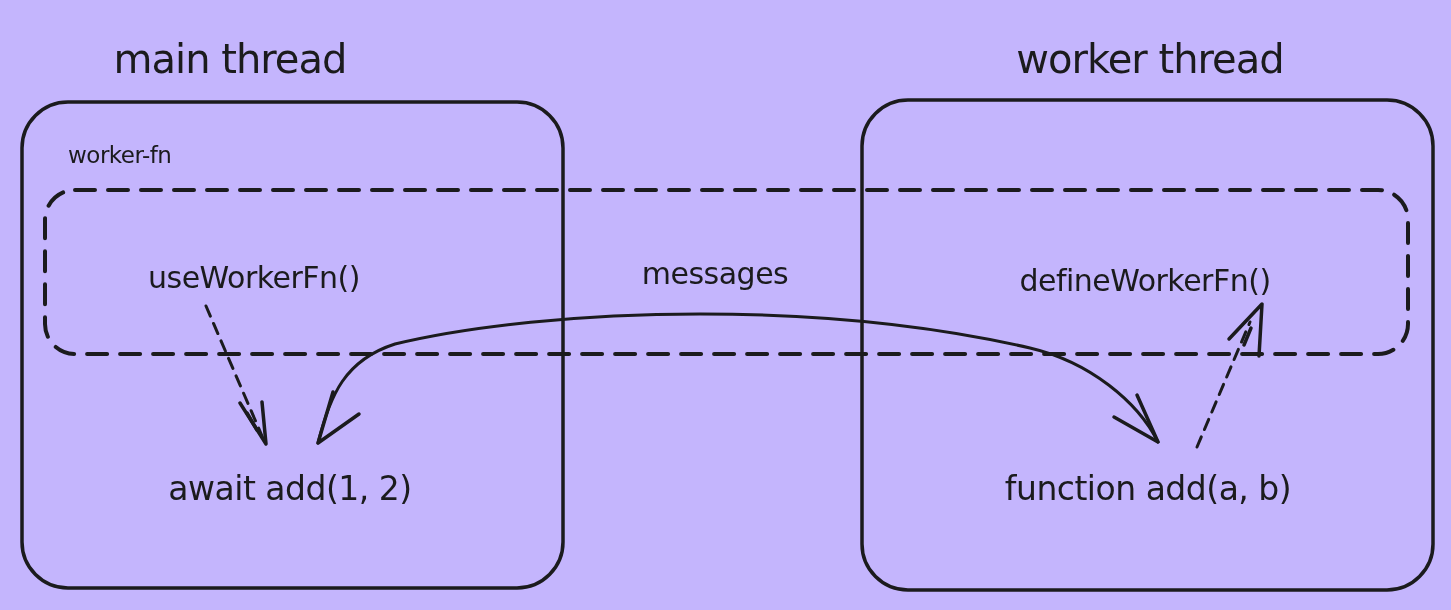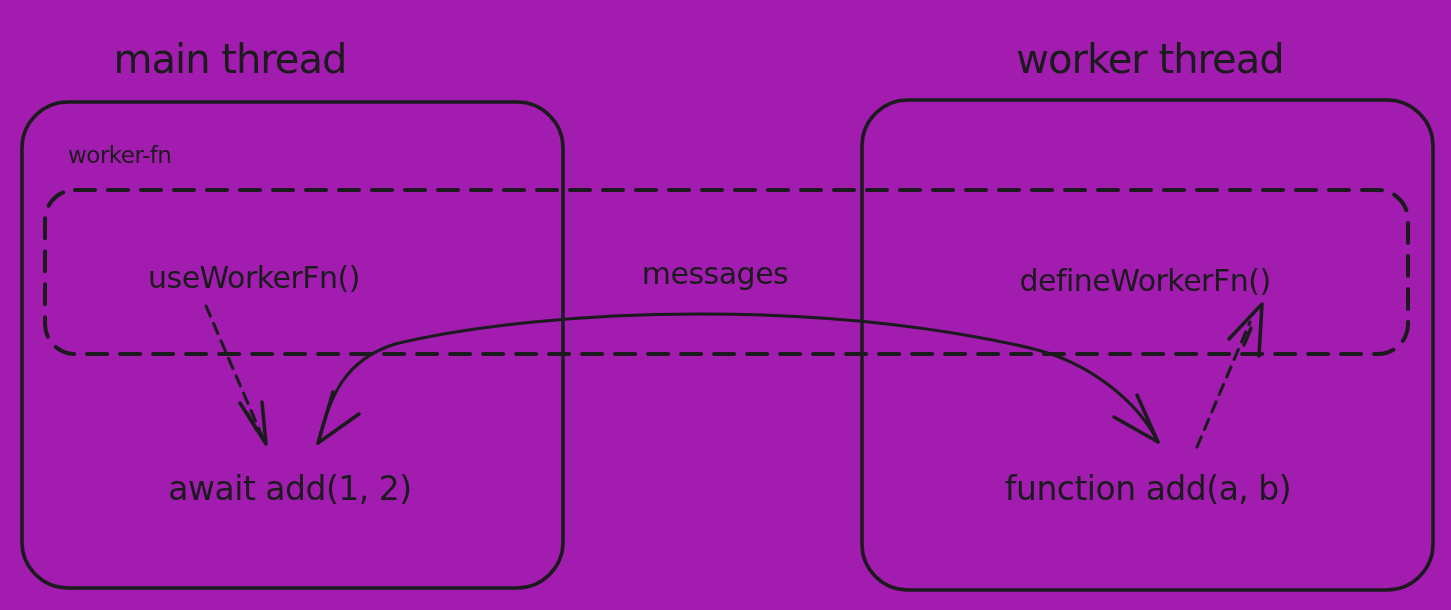--- a/index.html
+++ b/index.html
@@ -4,21 +4,21 @@
 <style>
   html, body {
     margin: 0;
     padding: 0;
     background: #ffffff;
   }
   .stage {
     position: relative;
     width: 1451px;
     height: 610px;
-    background: #a21caf;
+    background: #c4b5fd;
     overflow: hidden;
     font-family: "DejaVu Sans", sans-serif;
   }
   svg { display: block; }
   text {
     fill: #1b1b1d;
     font-family: "DejaVu Sans", sans-serif;
   }
   .title   { font-size: 40px; letter-spacing: -1px; }
   .label   { font-size: 30px; letter-spacing: -0.5px; }

